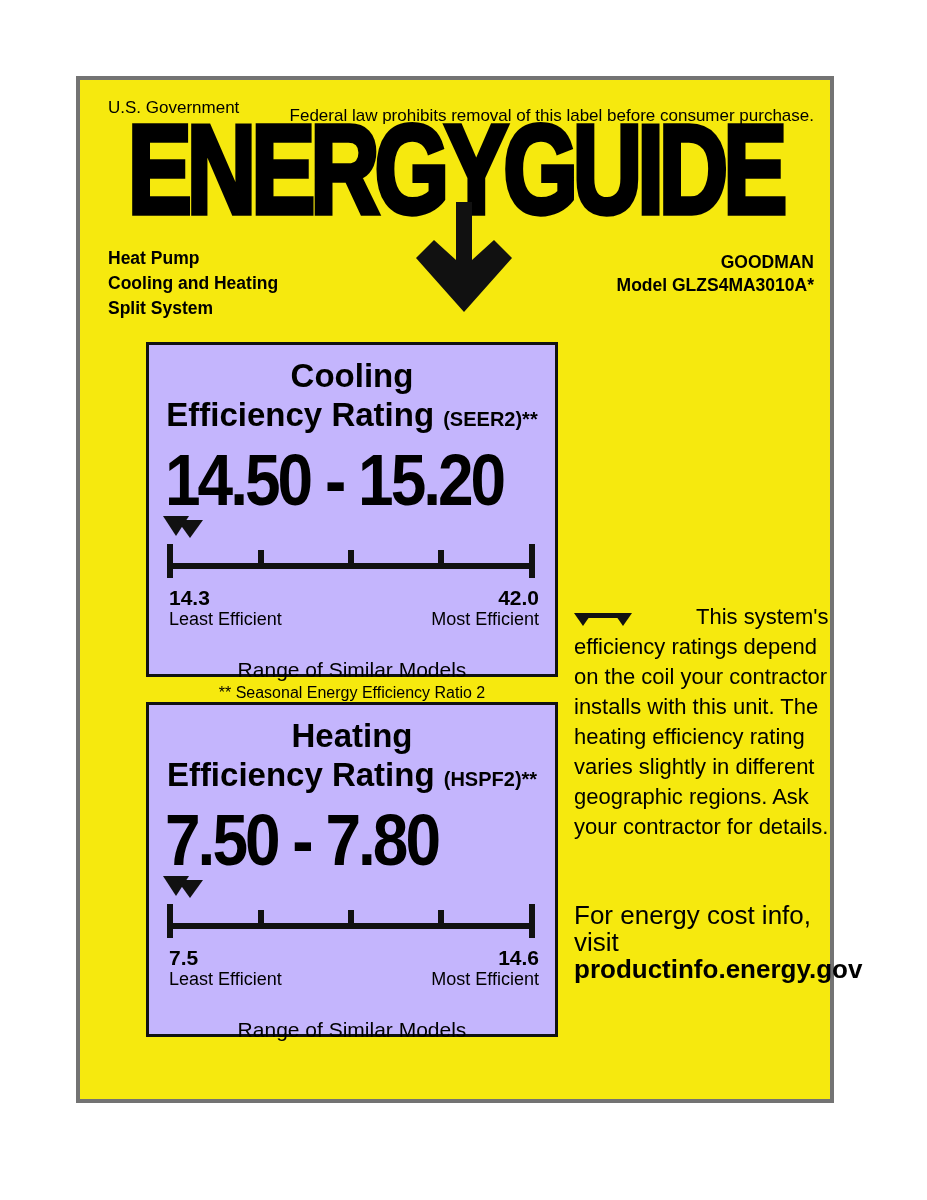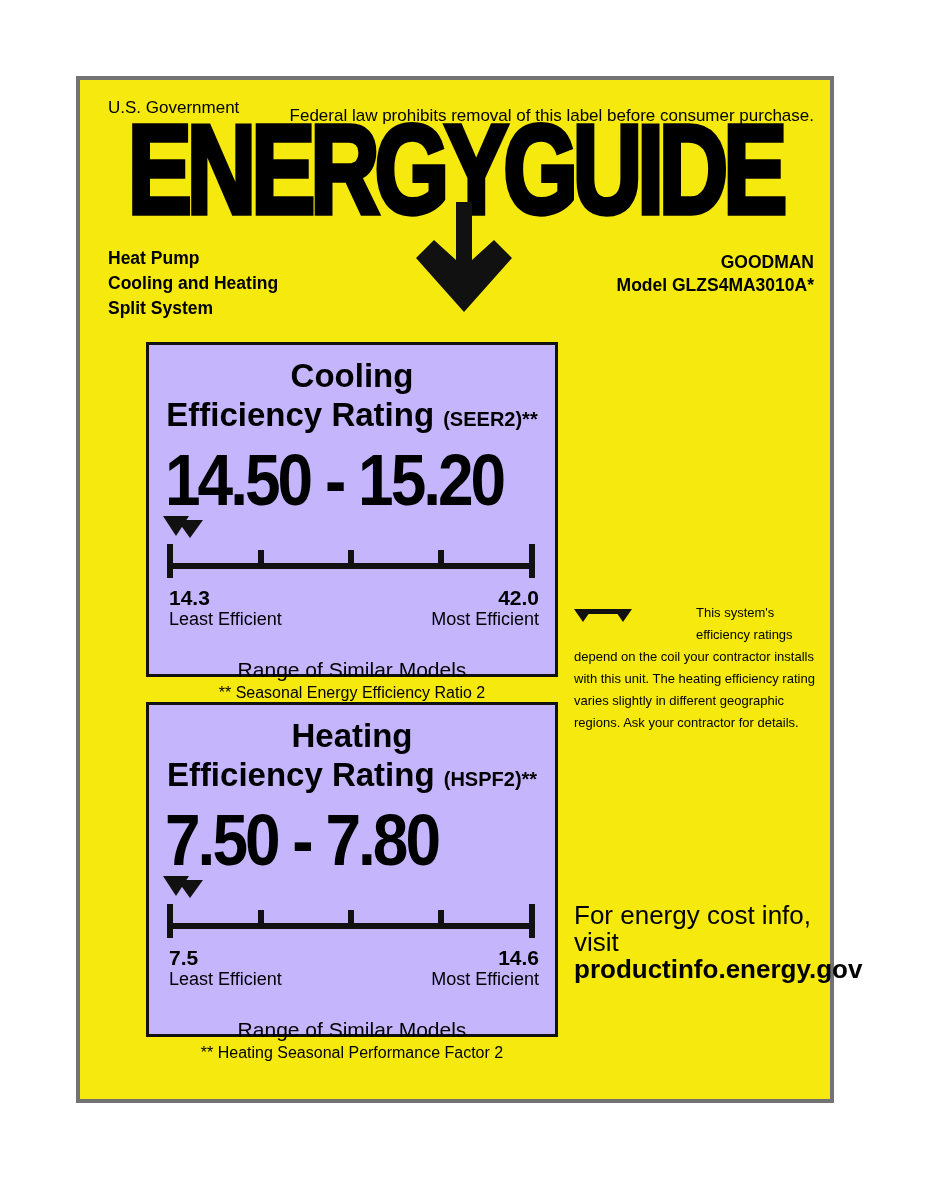--- a/index.html
+++ b/index.html
@@ -55,21 +55,21 @@
   .scale-num { font-weight: bold; font-size: 21px; line-height: 1.1; }
   .scale-word { font-size: 18px; line-height: 1.2; }
   .scale-right { text-align: right; margin-left: 16px; }
 
   .range-note { text-align: center; font-size: 21px; margin-top: 27px; }
   .footnote { text-align: center; font-size: 16px; margin-top: 2px; }
 
   
   .side-note {
     position: absolute; left: 494px; top: 522px; width: 256px;
-    font-size: 13px; line-height: 22px;
+    font-size: 22px; line-height: 30px;
   }
   .note-symbol { float: left; width: 122px; height: 23px; padding-top: 5px; }
 
   .cost-info { position: absolute; left: 494px; top: 822px; font-size: 26px; line-height: 27px; }
   .cost-url { font-weight: bold; }
 </style>
 </head>
 <body>
 
 <div class="page">
@@ -155,21 +155,20 @@
         <div>
           <div class="scale-num">7.5</div>
           <div class="scale-word">Least Efficient</div>
         </div>
         <div class="scale-right">
           <div class="scale-num">14.6</div>
           <div class="scale-word">Most Efficient</div>
         </div>
       </div>
       <div class="range-note">Range of Similar Models</div>
-      <div class="footnote">** Heating Seasonal Performance Factor 2</div>
     </div>
 
     <div class="side-note">
       <span class="note-symbol">
         <svg width="58" height="18" viewBox="0 0 58 18">
           <polygon fill="#111" points="0,2 18,2 9,15"></polygon>
           <rect fill="#111" x="9" y="2" width="40" height="5"></rect>
           <polygon fill="#111" points="40,2 58,2 49,15"></polygon>
         </svg>
       </span>

